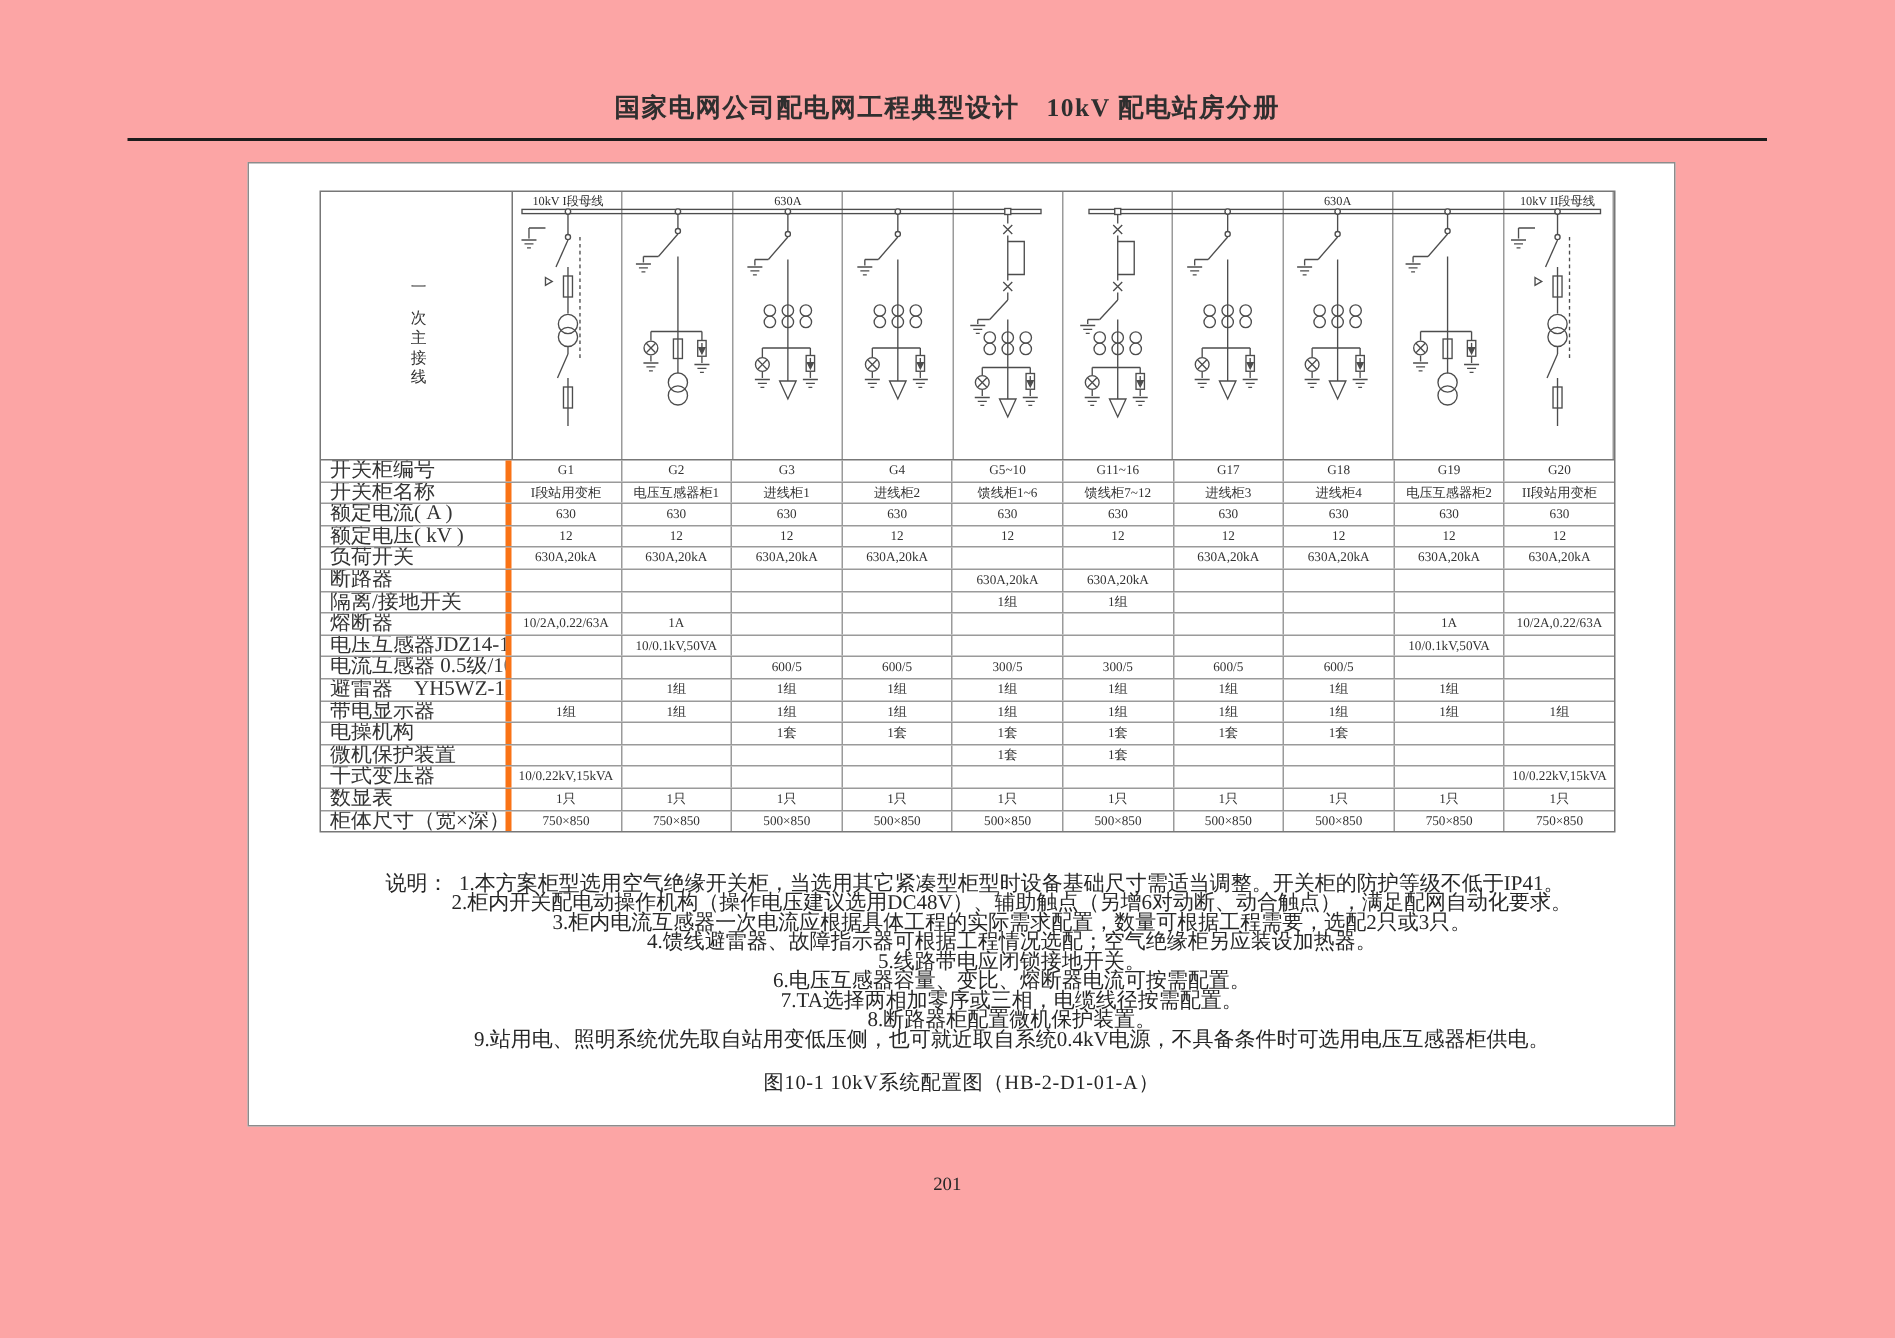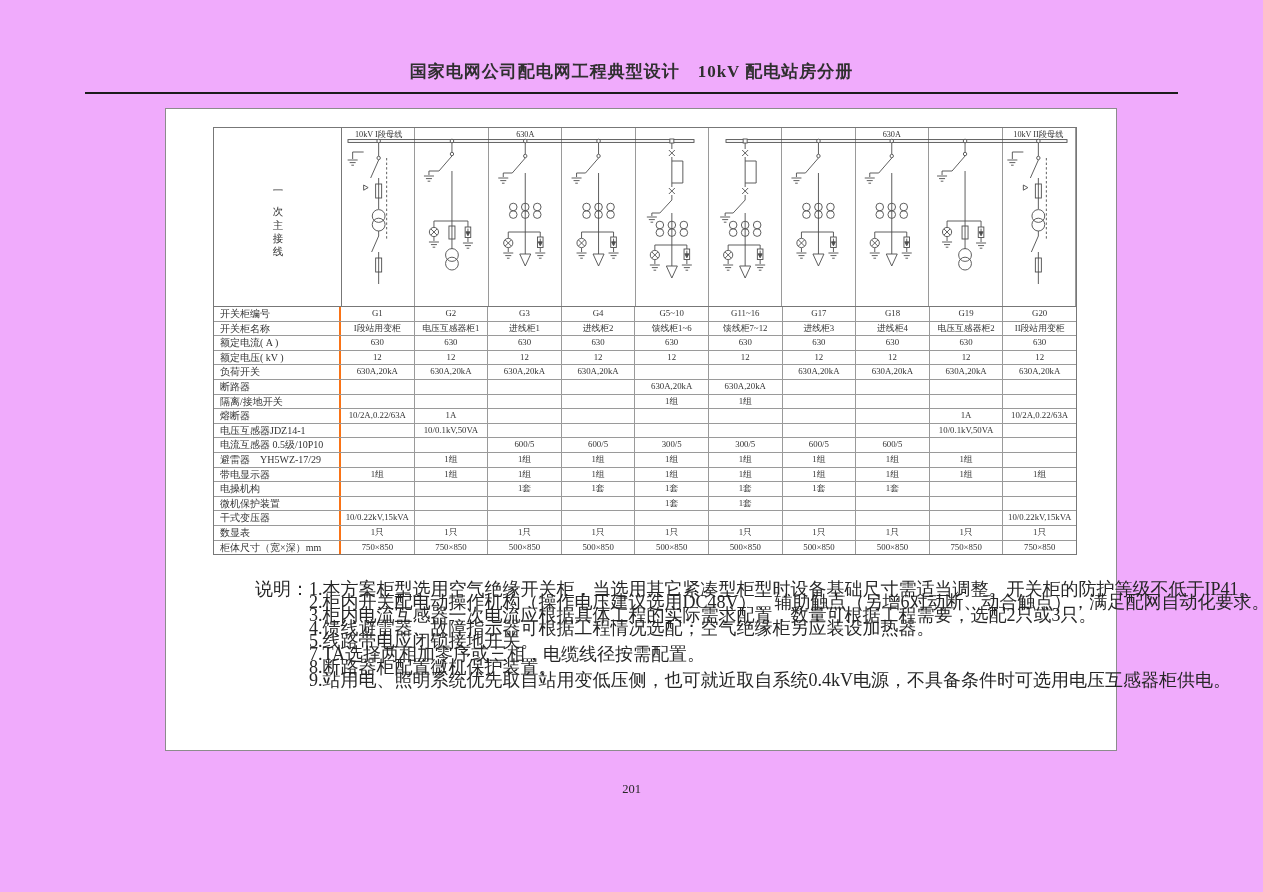--- a/index.html
+++ b/index.html
@@ -1,33 +1,33 @@
 <!DOCTYPE html>
 <html><head>
 <meta charset="utf-8">
 <style>
   html,body{margin:0;padding:0;background:#fff;}
   body{width:1263px;height:892px;position:relative;font-family:"Liberation Serif","DejaVu Serif",serif;color:#2f2f2f;}
-  .page{position:absolute;inset:0;background:#f0abfc;}
+  .page{position:absolute;inset:0;background:#fca5a5;}
   .doc-title{position:absolute;top:60px;left:0;width:100%;text-align:center;font-size:17px;font-weight:bold;letter-spacing:1px;}
   .head-rule{position:absolute;top:92px;left:85px;right:85px;height:2px;background:#1c1c1c;}
   .sheet{position:absolute;left:165px;top:108px;width:950px;height:641px;border:1px solid #8c8c8c;background:#fff;}
   .spec-table{position:absolute;left:47px;top:18px;width:862px;border:1px solid #777;background:#fff;}
   .diagram-row{display:flex;height:178px;border-bottom:1px solid #777;}
   .label-col{width:127px;flex:0 0 127px;border-right:1px solid #777;display:flex;align-items:center;justify-content:center;}
   .vlabel{writing-mode:vertical-rl;text-orientation:upright;letter-spacing:13px;font-size:10.5px;color:#333;}
   .diagram-area{position:relative;flex:1;display:flex;}
   .dcell{flex:1;border-right:1px solid #9a9a9a;}
   .dcell:last-child{border-right:none;}
   .spec-row{display:flex;height:13.6px;border-bottom:1px solid #9a9a9a;align-items:stretch;}
   #spec-rows .spec-row:last-child{border-bottom:none;justify-content:flex-end;}
-  .rlabel{width:127px;flex:0 0 127px;border-right:2px solid #f97316;font-size:10px;line-height:13.4px;padding-left:6px;box-sizing:border-box;white-space:nowrap;overflow:hidden;color:#333;}
+  .rlabel{width:127px;flex:0 0 127px;border-right:4px solid #f97316;font-size:14px;line-height:13.4px;padding-left:6px;box-sizing:border-box;white-space:nowrap;overflow:hidden;color:#333;}
   .cell{flex:1;border-right:1px solid #9a9a9a;font-size:8.8px;line-height:13.4px;text-align:center;white-space:nowrap;overflow:hidden;color:#333;}
   .cell:last-child{border-right:none;}
-  .notes{position:absolute;left:89px;top:474px;right:28px;font-size:18px;line-height:13px;color:#262626;}
+  .notes{position:absolute;left:89px;top:474px;right:28px;font-size:14px;line-height:13px;color:#262626;text-align:center;}
   .notes-row{display:flex;}
   .notes-label{flex:0 0 46px;white-space:nowrap;}
   .note-line{white-space:nowrap;}
   .caption{position:absolute;top:604px;left:0;width:100%;text-align:center;font-size:13.5px;letter-spacing:0.5px;color:#262626;}
   .page-number{position:absolute;top:782px;left:0;width:100%;text-align:center;font-size:12.5px;color:#262626;}
 </style>
 </head>
 <body>
 
 <div class="page">
@@ -554,23 +554,25 @@
 
     <div class="notes">
       <div class="notes-row">
         <div class="notes-label">说明：</div>
         <div id="notes-list">
             <div class="note-line">1.本方案柜型选用空气绝缘开关柜，当选用其它紧凑型柜型时设备基础尺寸需适当调整。开关柜的防护等级不低于IP41。</div>
             <div class="note-line">2.柜内开关配电动操作机构（操作电压建议选用DC48V）、辅助触点（另增6对动断、动合触点），满足配网自动化要求。</div>
             <div class="note-line">3.柜内电流互感器一次电流应根据具体工程的实际需求配置，数量可根据工程需要，选配2只或3只。</div>
             <div class="note-line">4.馈线避雷器、故障指示器可根据工程情况选配；空气绝缘柜另应装设加热器。</div>
             <div class="note-line">5.线路带电应闭锁接地开关。</div>
+            <div class="note-line">6.电压互感器容量、变比、熔断器电流可按需配置。</div>
             <div class="note-line">7.TA选择两相加零序或三相，电缆线径按需配置。</div>
             <div class="note-line">8.断路器柜配置微机保护装置。</div>
             <div class="note-line">9.站用电、照明系统优先取自站用变低压侧，也可就近取自系统0.4kV电源，不具备条件时可选用电压互感器柜供电。</div>
           </div>
       </div>
     </div>
 
+    <div class="caption">图10-1 10kV系统配置图（HB-2-D1-01-A）</div>
   </div>
 
   <div class="page-number">201</div>
 </div>
 
 </body></html>

